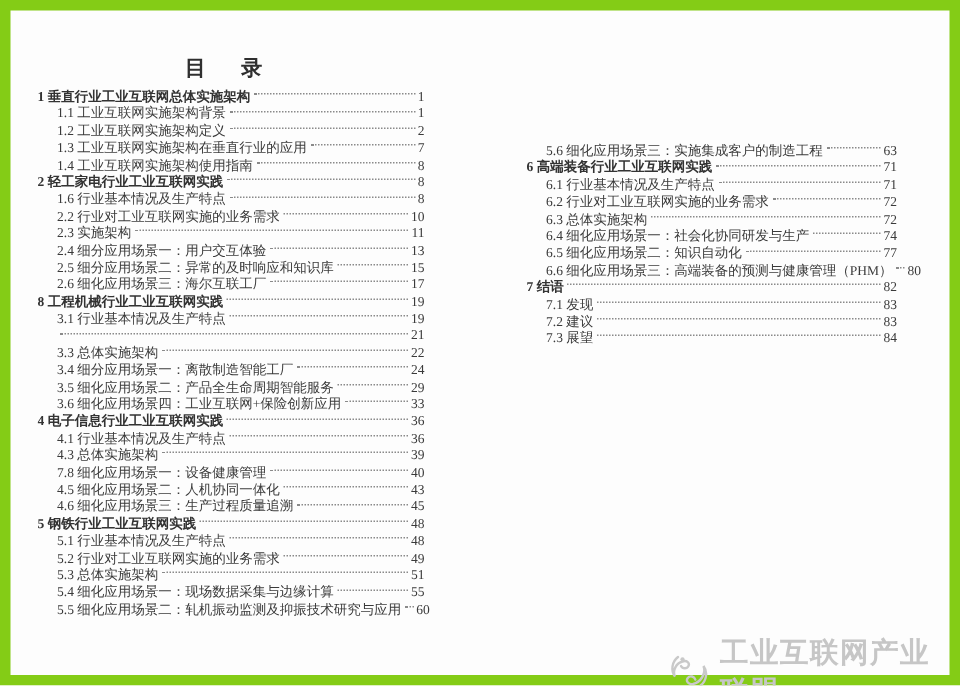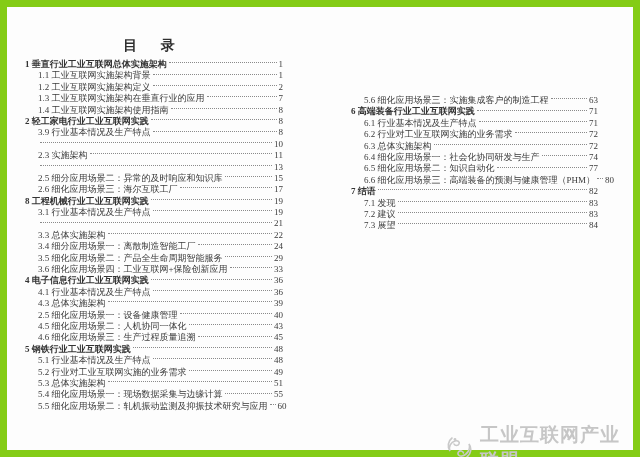--- a/index.html
+++ b/index.html
@@ -99,34 +99,36 @@
         <span class="toc-title">1.4 工业互联网实施架构使用指南</span>
         <span class="leader"></span>
         <span class="toc-page">8</span>
       </div>
       <div class="toc-row lv1">
         <span class="toc-title">2 轻工家电行业工业互联网实践</span>
         <span class="leader"></span>
         <span class="toc-page">8</span>
       </div>
       <div class="toc-row lv2">
-        <span class="toc-title">3.9 行业基本情况及生产特点</span>
+        <span class="toc-title">1.6 行业基本情况及生产特点</span>
         <span class="leader"></span>
         <span class="toc-page">8</span>
       </div>
       <div class="toc-row lv2">
+        <span class="toc-title">2.2 行业对工业互联网实施的业务需求</span>
         <span class="leader"></span>
         <span class="toc-page">10</span>
       </div>
       <div class="toc-row lv2">
         <span class="toc-title">2.3 实施架构</span>
         <span class="leader"></span>
         <span class="toc-page">11</span>
       </div>
       <div class="toc-row lv2">
+        <span class="toc-title">2.4 细分应用场景一：用户交互体验</span>
         <span class="leader"></span>
         <span class="toc-page">13</span>
       </div>
       <div class="toc-row lv2">
         <span class="toc-title">2.5 细分应用场景二：异常的及时响应和知识库</span>
         <span class="leader"></span>
         <span class="toc-page">15</span>
       </div>
       <div class="toc-row lv2">
         <span class="toc-title">2.6 细化应用场景三：海尔互联工厂</span>
@@ -176,21 +178,21 @@
         <span class="toc-title">4.1 行业基本情况及生产特点</span>
         <span class="leader"></span>
         <span class="toc-page">36</span>
       </div>
       <div class="toc-row lv2">
         <span class="toc-title">4.3 总体实施架构</span>
         <span class="leader"></span>
         <span class="toc-page">39</span>
       </div>
       <div class="toc-row lv2">
-        <span class="toc-title">2.5 细化应用场景一：设备健康管理</span>
+        <span class="toc-title">7.8 细化应用场景一：设备健康管理</span>
         <span class="leader"></span>
         <span class="toc-page">40</span>
       </div>
       <div class="toc-row lv2">
         <span class="toc-title">4.5 细化应用场景二：人机协同一体化</span>
         <span class="leader"></span>
         <span class="toc-page">43</span>
       </div>
       <div class="toc-row lv2">
         <span class="toc-title">4.6 细化应用场景三：生产过程质量追溯</span>

